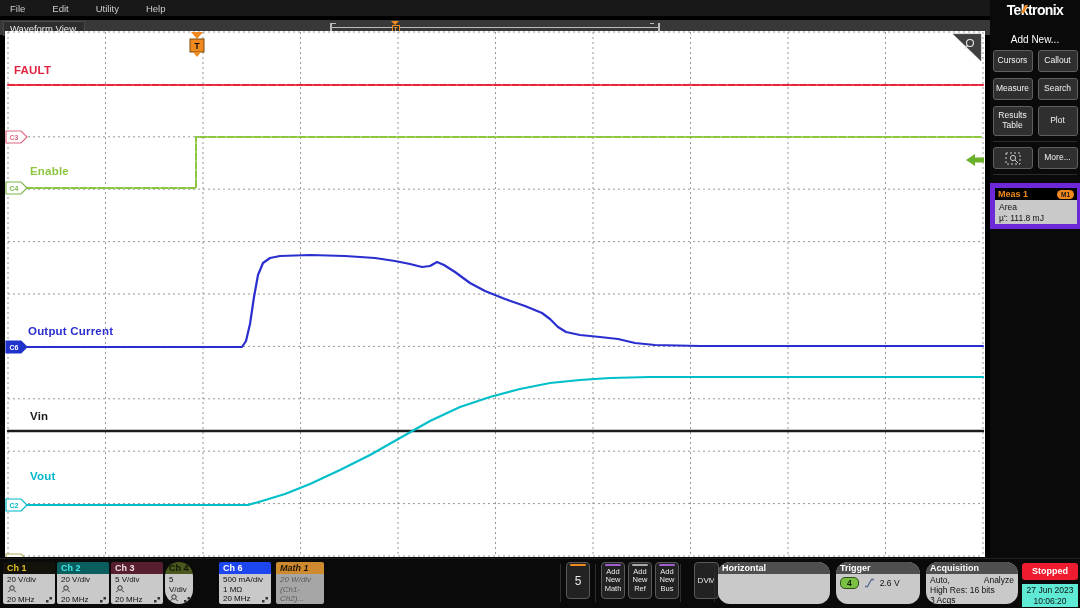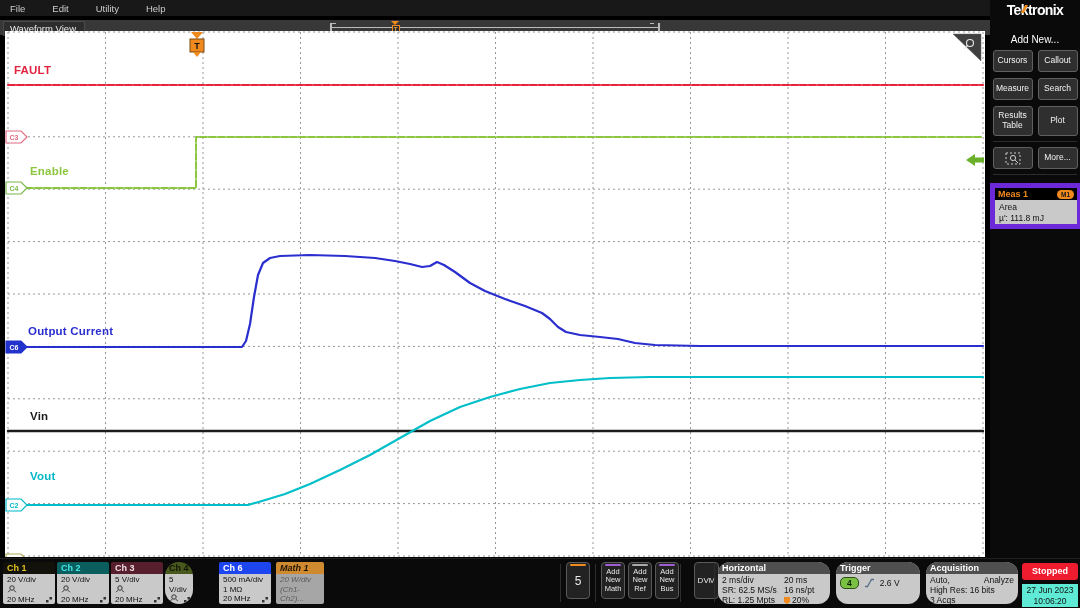--- a/index.html
+++ b/index.html
@@ -295,28 +295,20 @@
       </div>
     </div>
   <div class="vsep" style="left:680px"></div>
   <div class="smallbtn" style="left:694px;width:25px;height:37px;font-size:8px">
     <span>DVM</span>
   </div>
   <div class="vsep" style="left:714px"></div>
 
   <div class="panel" style="left:718px;width:112px">
     <div class="hd">Horizontal</div>
-    <div class="bd hgrid">
-      <span>2 ms/div</span>
-      <span>20 ms</span>
-      <span>SR: 62.5 MS/s</span>
-      <span>16 ns/pt</span>
-      <span>RL: 1.25 Mpts</span>
-      <span><span class="orangeflag"></span><span>20%</span></span>
-    </div>
   </div>
 
   <div class="panel" style="left:836px;width:84px">
     <div class="hd">Trigger</div>
     <div class="bd trigrow">
       <span class="trig4">4</span>
       <svg width="11" height="10" viewBox="0 0 11 10">
         <path d="M1 8.5 h2.5 l4 -7 h2.5" stroke="#5a6e8c" fill="none" stroke-width="1.3"></path>
       </svg>
       <span>2.6 V</span>

